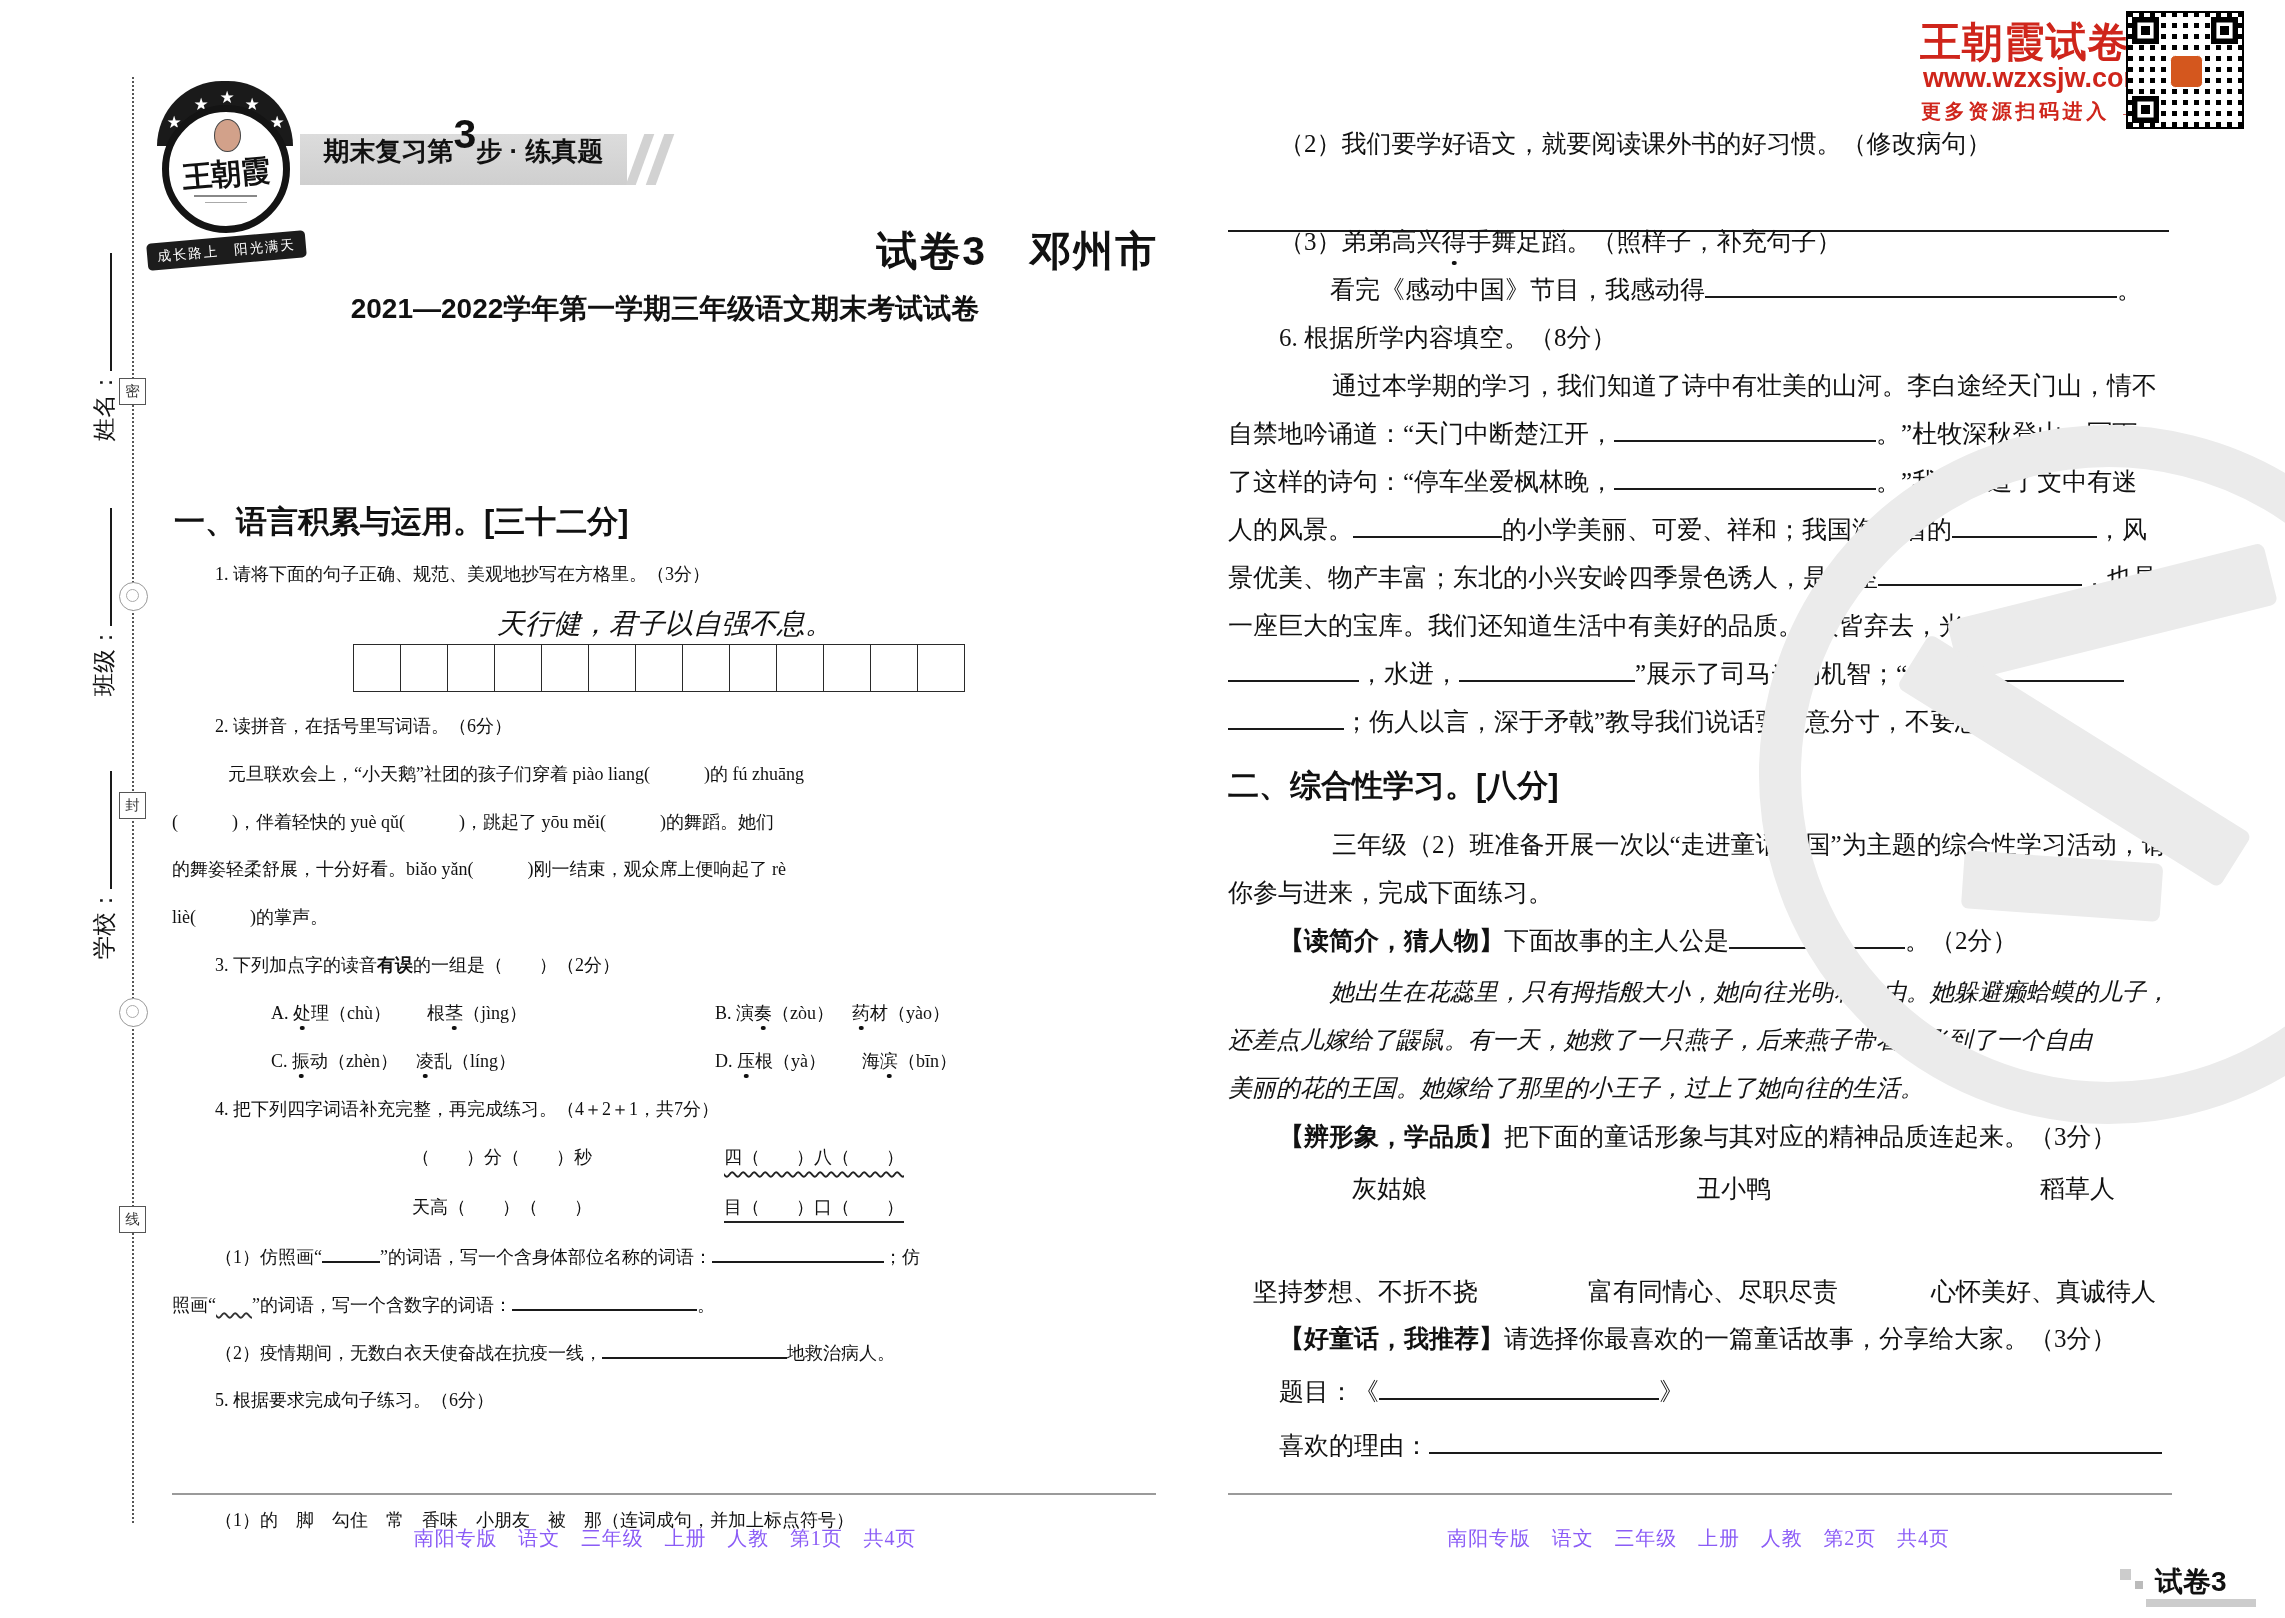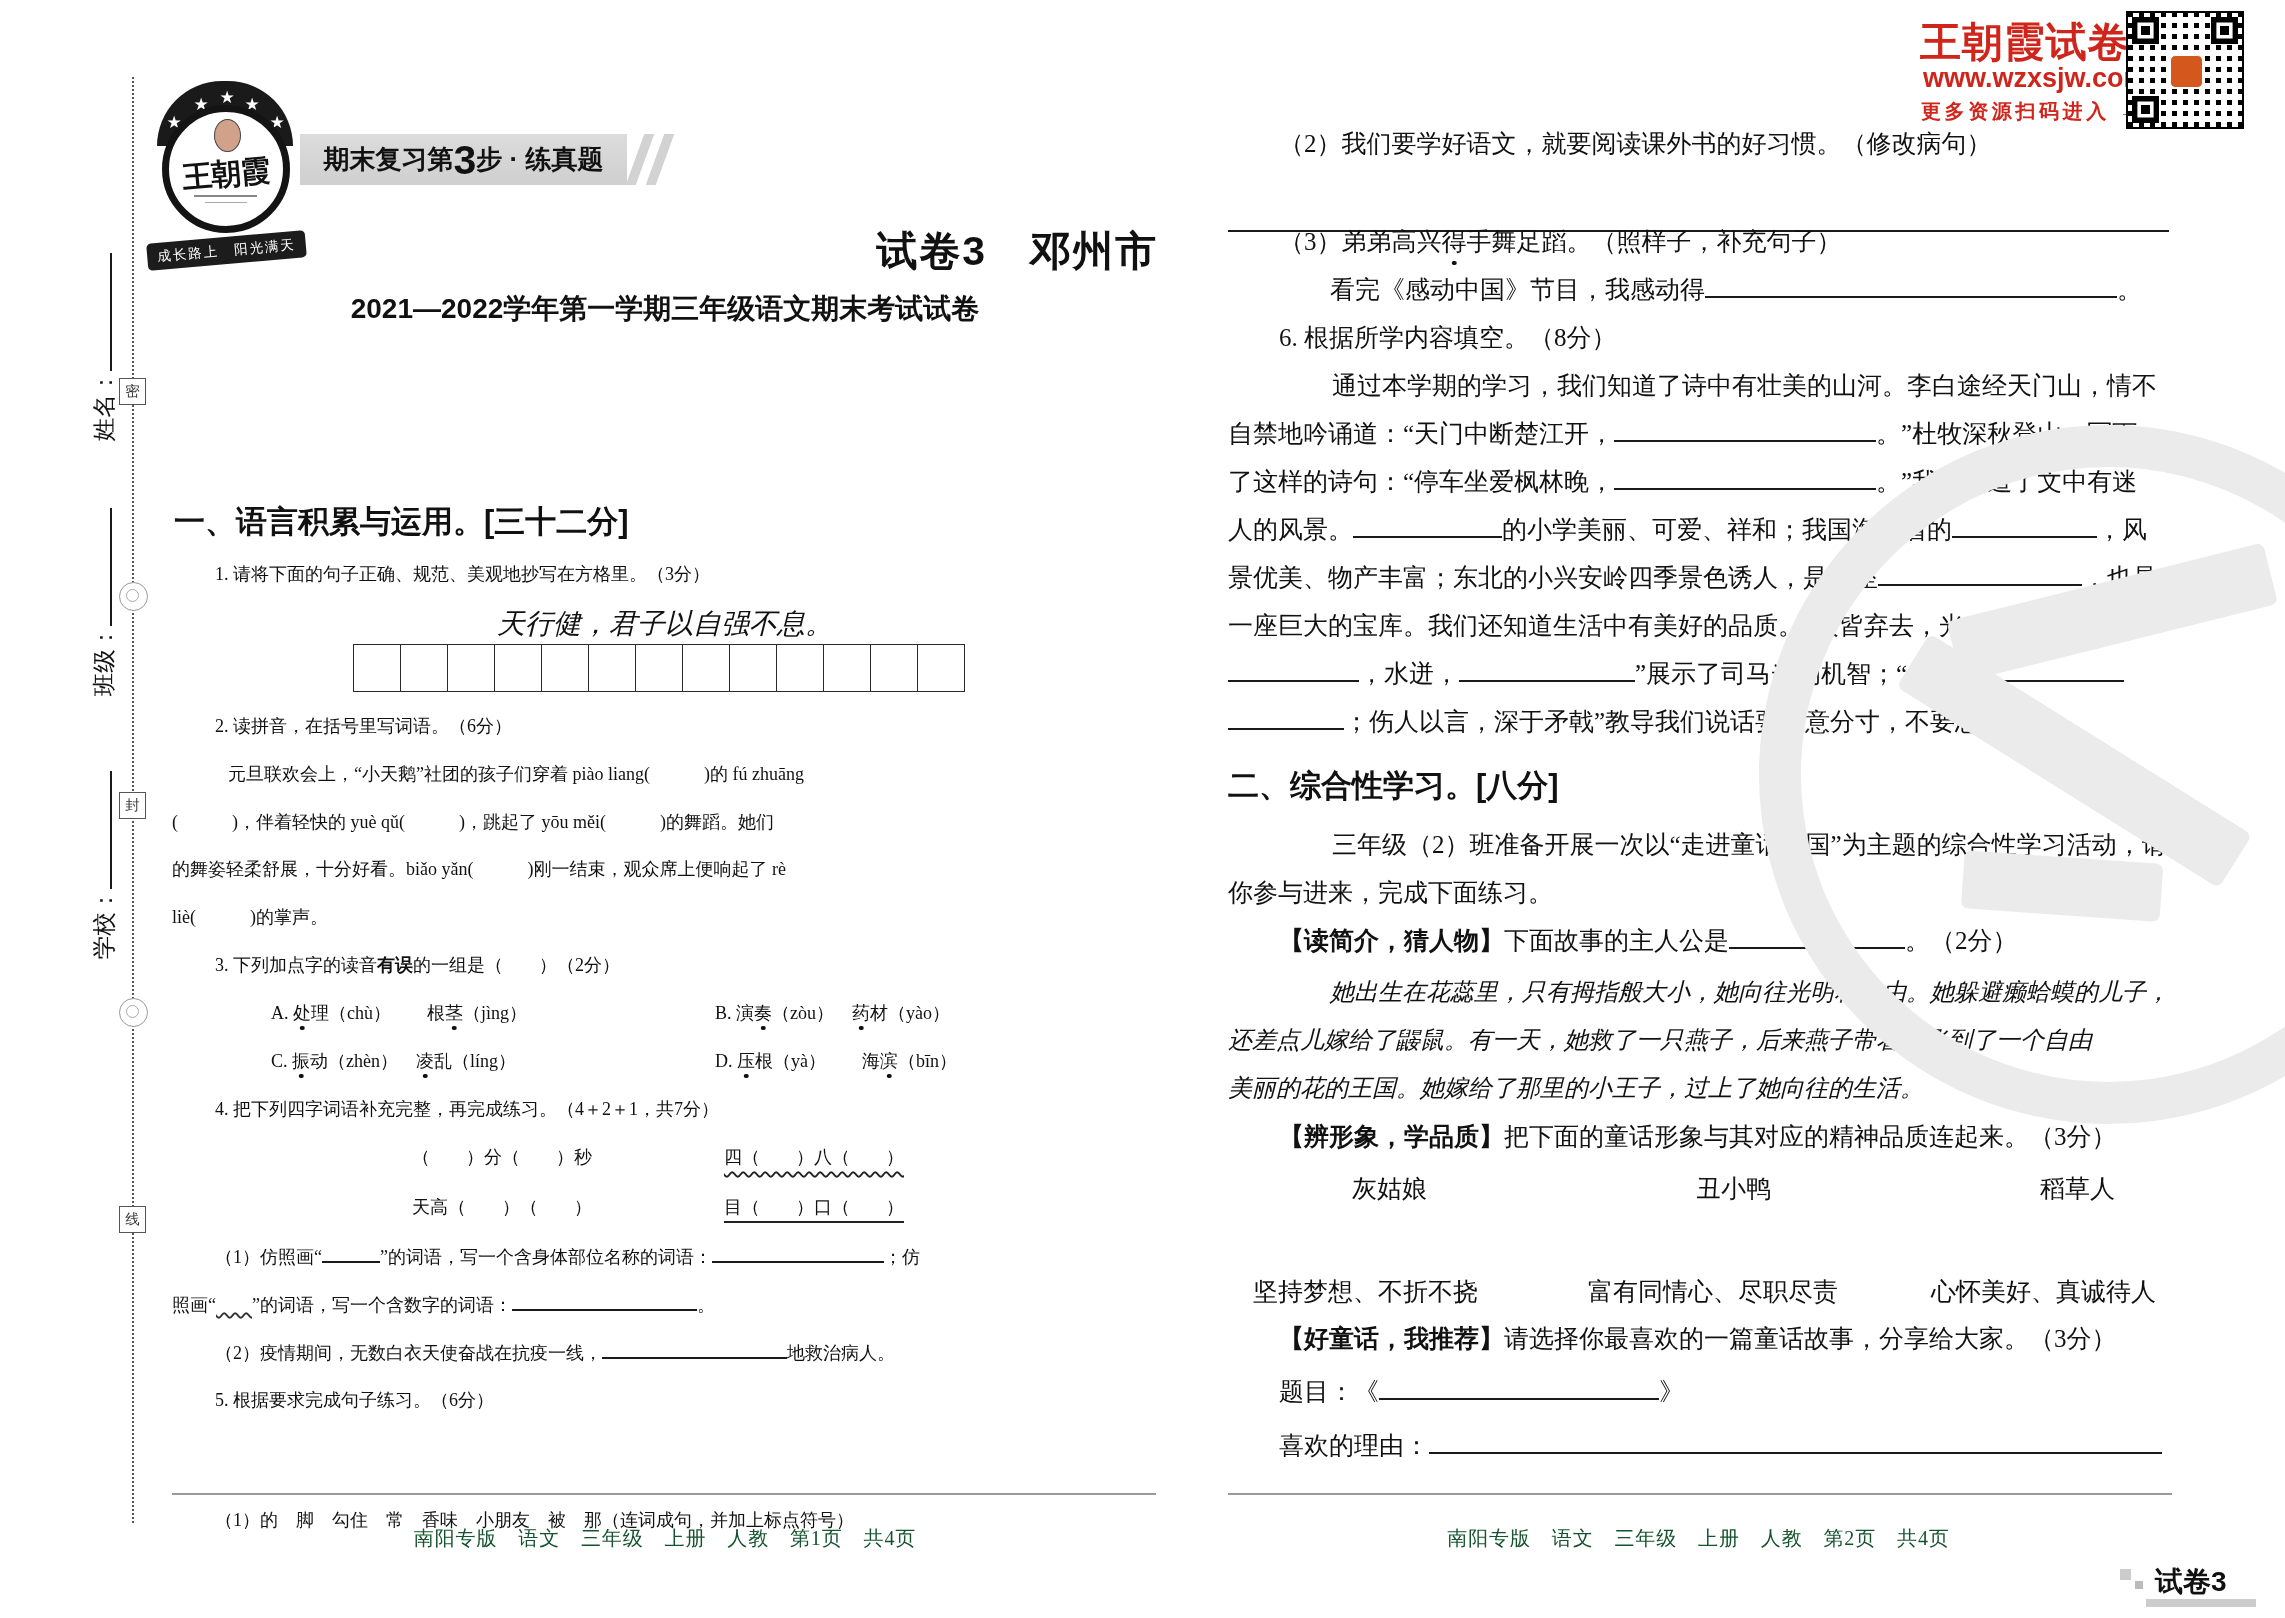--- a/index.html
+++ b/index.html
@@ -37,34 +37,34 @@
           background:#d2a18a;border:1.8px solid #444}
   .badge-name{position:absolute;left:0;top:42px;width:114px;font-size:30px;font-weight:700;
               transform:rotate(-5deg);letter-spacing:-0.9px}
   .badge-rule{position:absolute;left:25px;top:83px;width:63px;height:2.7px;background:#888}
   .badge-rule2{position:absolute;left:36px;top:90px;width:42px;height:1.8px;background:#aaa}
   .ribbon{position:absolute;left:-5.4px;top:156px;width:159px;height:27px;background:#1c1c1c;
           transform:rotate(-5deg);border-radius:4.5px;color:#fff;font-size:13.6px;letter-spacing:1.8px;
           text-align:center;line-height:27px;font-family:"Liberation Sans",sans-serif}
   
   .banner{position:absolute;left:300px;top:134px;width:327px;height:51px;
-          background:linear-gradient(180deg,#dcdcdc,#cfcfcf);display:flex;align-items:center;justify-content:center}
+          background:linear-gradient(180deg,#dcdcdc,#cfcfcf);display:flex;align-items:flex-start;justify-content:center}
   .banner .t1{font-size:26px}
   .banner .t2{font-size:41px;line-height:0}
   .slash{position:absolute;top:134px;width:10px;height:51px;background:#d2d2d2;transform:skewX(-20deg)}
   
   table.score{position:absolute;left:197px;top:351px;border-collapse:collapse;table-layout:fixed}
   table.score td{border:2.3px solid #1b1b1b;width:156px;height:44px;text-align:center;font-size:25px;padding:0}
   
   .wgrid{position:absolute;left:353px;top:644px;display:flex;border:1.8px solid #2a2a2a}
   .wgrid div{width:46px;height:46px;border-right:1.4px solid #2a2a2a}
   .wgrid div:last-child{border-right:none}
   
   .sep{position:absolute;height:1.8px;background:#9a9a9a}
-  .foot{position:absolute;top:1525px;font-size:20px;letter-spacing:0.9px;text-align:center;color:#14532d}
+  .foot{position:absolute;top:1525px;font-size:20px;letter-spacing:0.9px;text-align:center;color:#8b5cf6}
   
   .bindline{position:absolute;left:132px;top:77px;height:1446px;border-left:2.3px dotted #555}
   .sealbox{position:absolute;left:119px;width:25px;height:25px;border:1.8px solid #555;background:#fff;
            font-size:14.5px;text-align:center;line-height:25px;color:#333;font-family:"Liberation Sans",sans-serif}
   .sealring{position:absolute;left:119px;width:27px;height:27px;border:1.8px solid #999;border-radius:50%;background:#fff}
   .sealring::after{content:'';position:absolute;left:6.3px;top:6.3px;width:11px;height:11px;border:1.8px solid #aaa;border-radius:50%}
   .vlabel{position:absolute;left:0;width:208px;transform:rotate(-90deg);font-size:23.5px;white-space:nowrap;text-align:center}
   
   .wm{position:absolute;right:-172px;top:425px;width:615px;height:615px;border:42px solid #ebebeb;
       border-radius:50%;transform:rotate(14deg)}

